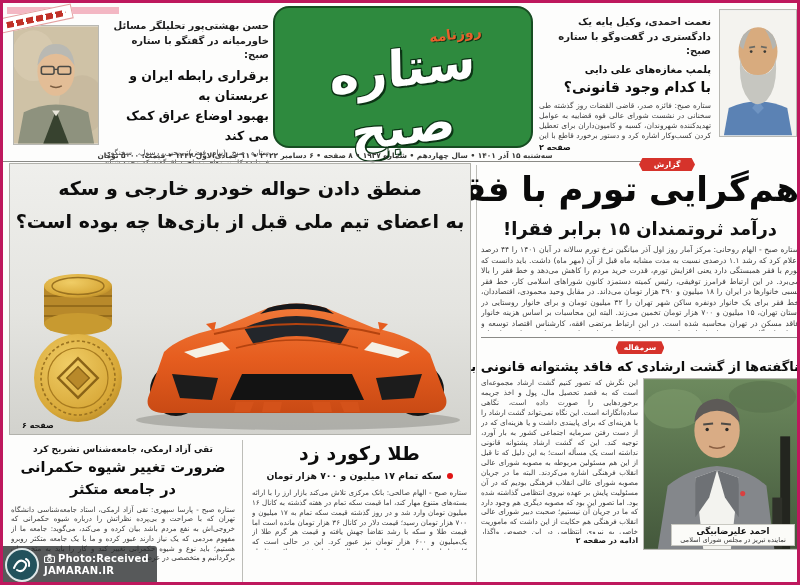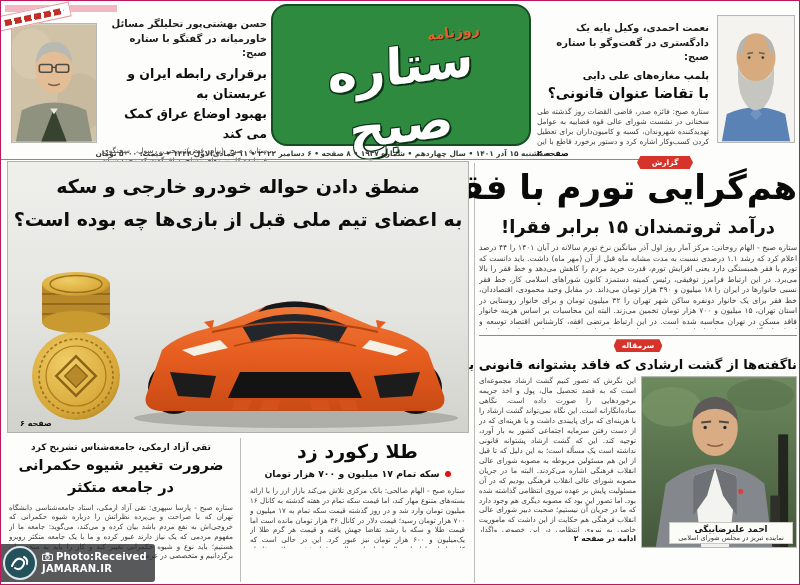--- a/index.html
+++ b/index.html
@@ -1,19 +1,19 @@
 <!DOCTYPE html>
 <html lang="fa"><head>
 <meta charset="utf-8">
 <style>
   html,body{margin:0;padding:0;background:#e9e9e9;}
   *{box-sizing:border-box;}
   #paper{
     position:relative;width:800px;height:585px;background:#fdfdfc;
-    font-family:"DejaVu Sans",sans-serif;overflow:hidden;border:1px solid #be185d;
+    font-family:"DejaVu Sans",sans-serif;overflow:hidden;border:3px solid #be185d;
   }
   .rtl{direction:rtl;}
   .photo-frame{border:1px solid #b9b9b4;background:#eee;overflow:hidden;}
   .kicker{font-size:10px;font-weight:bold;color:#1c1c1c;line-height:1.45;text-align:right;}
   .hl-line{display:block;font-weight:bold;color:#0d0d0d;}
   .tiny-body{font-size:7.4px;color:#3c3c3c;line-height:1.38;text-align:justify;}
   .pageref{font-size:8px;font-weight:bold;color:#111;}
   .clip{overflow:hidden;}
 
   
@@ -28,21 +28,21 @@
     background:repeating-linear-gradient(90deg,#c03027 0 7px,transparent 7px 10px);}
 
   .masthead{position:absolute;left:270px;top:3px;width:260px;height:142px;}
   .masthead-banner{position:absolute;inset:0;background:#2e8a3e;border:2px solid #174d22;border-radius:16px;}
   .masthead-title{position:absolute;left:0;right:0;top:34px;text-align:center;color:#fff;
     font-size:50px;font-weight:bold;transform:rotate(-7deg) skewX(-6deg);
     text-shadow:2px 2px 0 #0c3315,-1px -1px 0 #0c3315,1px -1px 0 #0c3315,-1px 1px 0 #0c3315;}
   .masthead-label{position:absolute;right:52px;top:20px;color:#e8602c;font-size:14px;font-weight:bold;
     transform:rotate(-7deg);text-shadow:1px 1px 0 #0c3315;}
 
-  .tr-article{position:absolute;left:534px;top:8px;width:262px;height:140px;}
+  .tr-article{position:absolute;left:534px;top:0;width:262px;height:140px;}
   .tr-photo{position:absolute;right:2px;top:6px;width:78px;height:128px;}
   .tr-text{position:absolute;left:2px;top:12px;width:172px;}
   .tr-text .headline{margin:3px 0 2px;font-size:14px;line-height:1.5;text-align:right;}
 
   .dateline-bar{position:absolute;left:0;top:146px;width:644px;height:13px;border-bottom:1px solid #8a8a86;}
   .dateline{width:100%;text-align:center;font-size:7.4px;color:#3a3a38;font-weight:bold;line-height:13px;}
   .ribbon{display:inline-block;background:#d6332b;color:#fff;font-size:7.6px;font-weight:bold;
     text-align:center;height:13px;line-height:13px;padding:0 8px;
     clip-path:polygon(0 50%,6% 0,94% 0,100% 50%,94% 100%,6% 100%);}
   .tag-report{position:absolute;left:636px;top:149px;width:56px;}
@@ -155,21 +155,21 @@
         <path d="M21,48 Q18,78 30,92 Q39,100 48,92 Q60,78 57,48 Q56,66 39,66 Q22,66 21,48 Z" fill="#c6c6c0"></path>
         <path d="M30,38 L36,37 M42,37 L48,38" stroke="#6a6a64" stroke-width="1.8"></path>
         <circle cx="32" cy="42" r="1.4" fill="#3a3a36"></circle>
         <circle cx="46" cy="42" r="1.4" fill="#3a3a36"></circle>
       </svg>
     </div>
     <div class="tr-text">
       <div class="kicker">نعمت احمدی، وکیل پایه یک دادگستری در گفت‌وگو با ستاره صبح:</div>
       <h2 class="headline" style="margin:3px 0 2px;">
         <span class="hl-line" style="font-size:10px;line-height:1.55;">پلمپ مغازه‌های علی دایی</span>
-        <span class="hl-line" style="font-size:14px;line-height:1.55;">با تقاضا عنوان قانونی؟</span>
+        <span class="hl-line" style="font-size:14px;line-height:1.55;">با کدام وجود قانونی؟</span>
       </h2>
       <p class="tiny-body clip" style="margin:2px 0;max-height:40px;">ستاره صبح: فائزه صدر، قاضی القضات روز گذشته طی سخنانی در نشست شورای عالی قوه قضاییه به عوامل تهدیدکننده شهروندان، کسبه و کامیون‌داران برای تعطیل کردن کسب‌وکار اشاره کرد و دستور برخورد قاطع با این عوامل را صادر کرد.</p>
       <div class="pageref" style="text-align:left;">صفحه ۲</div>
     </div>
   </section>
 
   <div class="dateline-bar">
     <div class="dateline rtl">سه‌شنبه ۱۵ آذر ۱۴۰۱ • سال چهاردهم • شماره ۱۹۳۷ • ۸ صفحه • ۶ دسامبر ۲۰۲۲ • ۱۱ جمادی‌الاول ۱۴۴۴ • قیمت: ۵۰۰۰ تومان</div>
   </div>
   <div class="tag-report">

